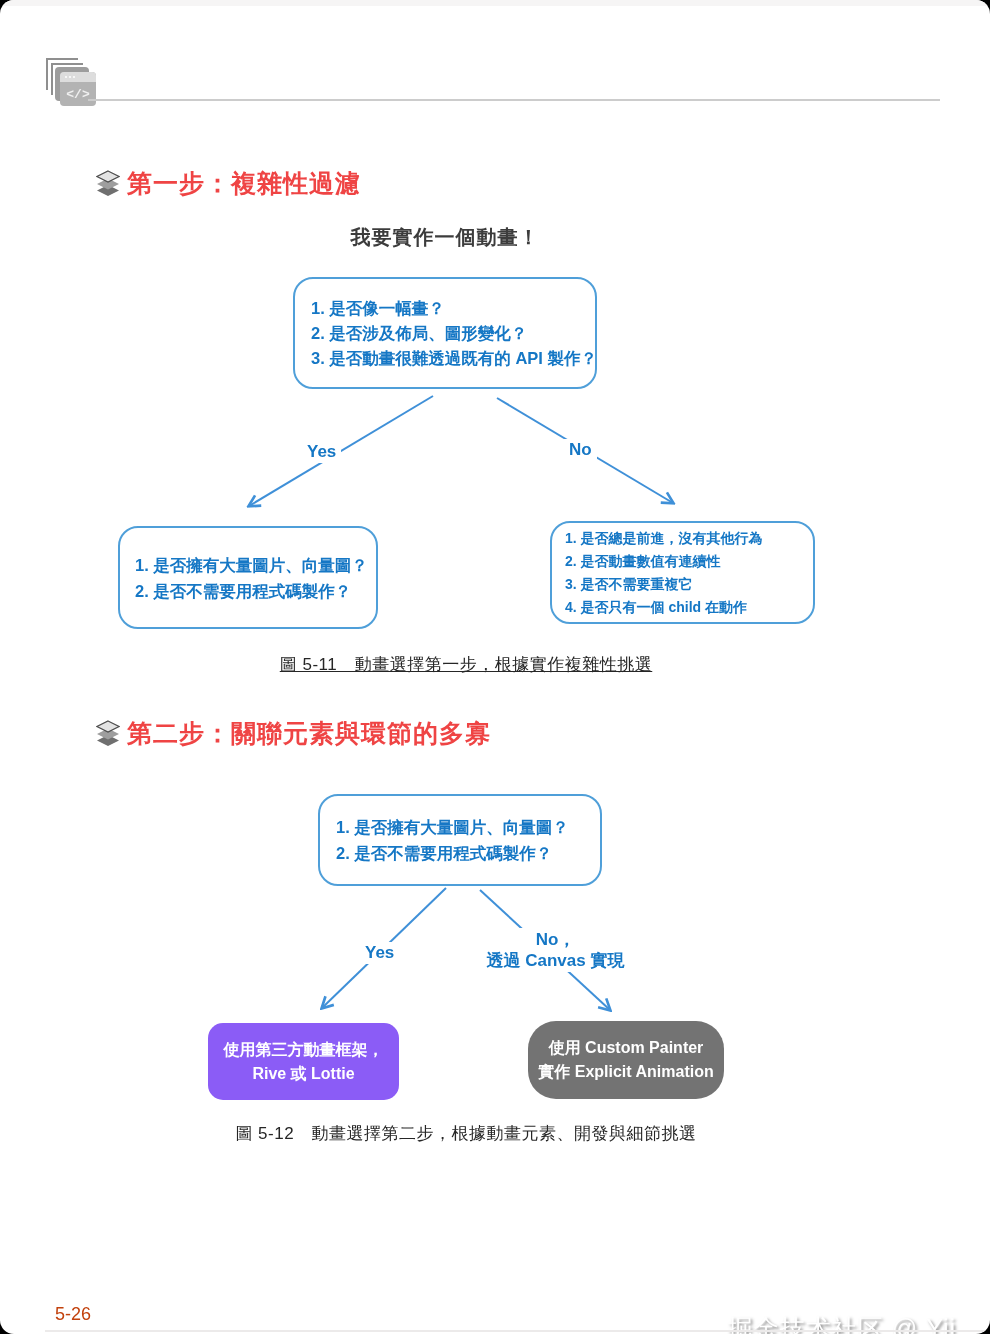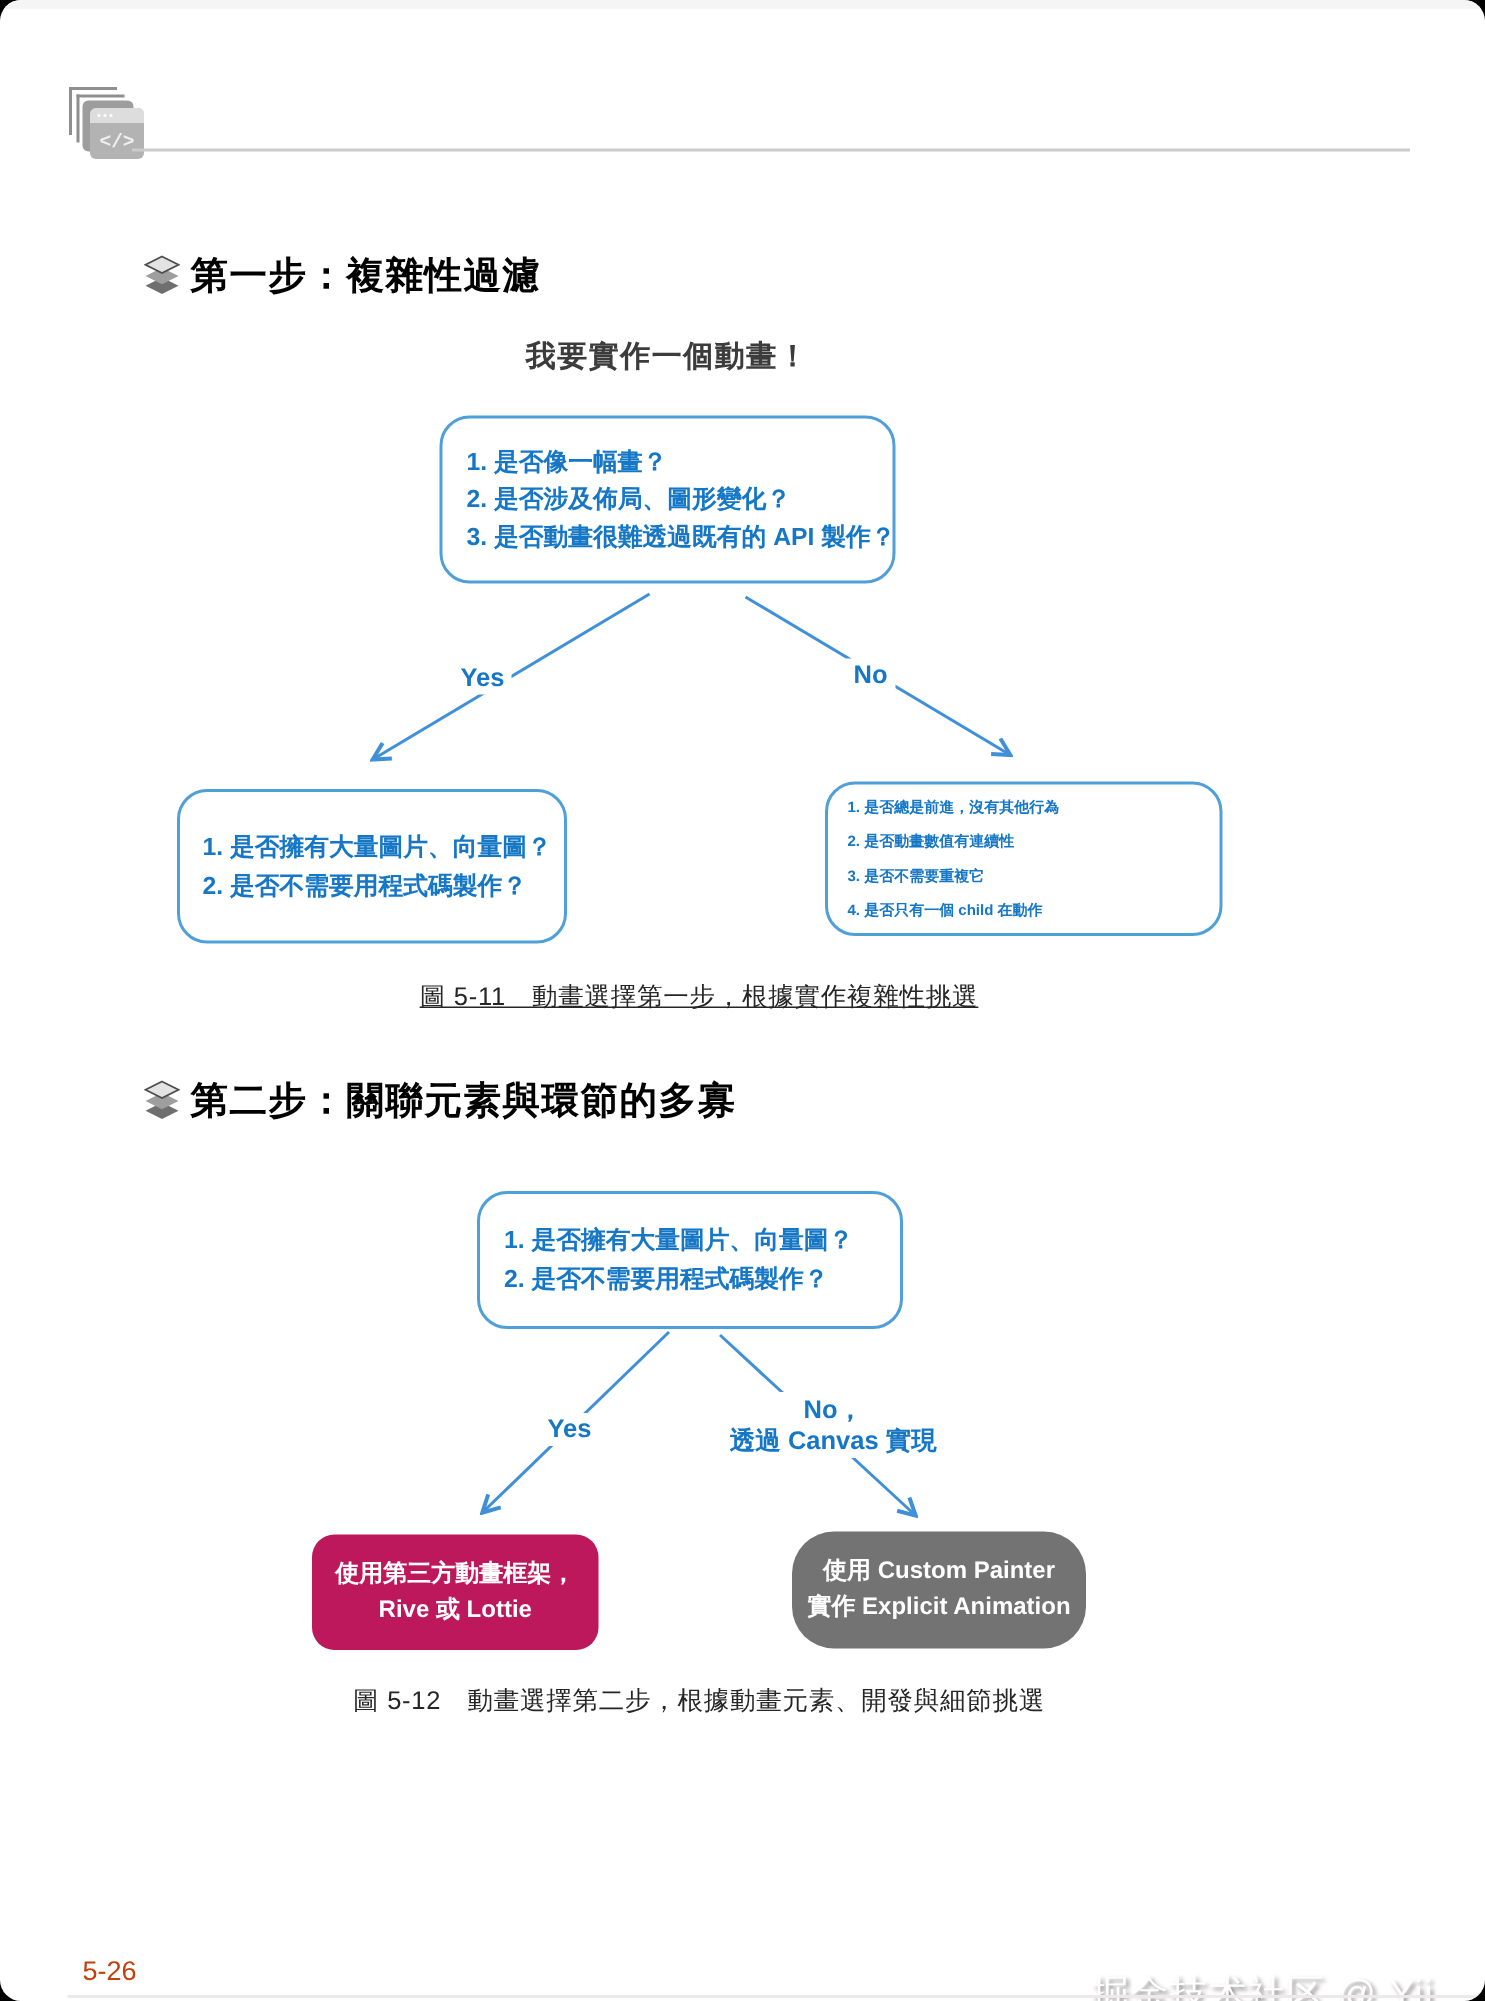--- a/index.html
+++ b/index.html
@@ -27,54 +27,54 @@
     display:flex;align-items:center;justify-content:center;}
   .header-title{left:100px;top:76px;font-size:17.5px;line-height:24px;white-space:nowrap;}
   .header-title .brand{font-weight:700;color:#3a3a3a;}
   .header-title .subtitle{font-weight:400;color:#8e8e8e;}
   .header-rule{left:88px;top:99px;width:852px;height:2px;background:#cccccc;}
 
   
   .h-icon{width:24px;height:27px;}
   .h1-icon{left:96px;top:170px;}
   .h2-icon{left:96px;top:720px;}
-  .section-title{font-size:25px;font-weight:700;color:#000000;white-space:nowrap;letter-spacing:1px;}
+  .section-title{font-size:25px;font-weight:700;color:#ef4444;white-space:nowrap;letter-spacing:1px;}
   .h1-text{left:127px;top:167px;}
   .h2-text{left:127px;top:717px;}
 
   .prompt{left:293px;top:224px;width:304px;text-align:center;font-size:20px;font-weight:700;color:#3c3c3c;letter-spacing:1px;}
 
   
   .flow-box{border:2px solid #4f9fd9;border-radius:20px;background:#fff;
     display:flex;flex-direction:column;justify-content:center;box-sizing:border-box;}
   .flow-box .line{color:#1577c5;font-weight:700;white-space:nowrap;}
   .q1-box{left:293px;top:277px;width:304px;height:112px;padding-left:16px;}
   .q1-box .line{font-size:16.5px;line-height:25px;}
   .yes1-box{left:118px;top:526px;width:260px;height:103px;padding-left:15px;}
   .yes1-box .line{font-size:16.5px;line-height:26px;}
   .no1-box{left:550px;top:521px;width:265px;height:103px;padding-left:13px;}
-  .no1-box .line{font-size:10px;line-height:23px;}
+  .no1-box .line{font-size:14px;line-height:23px;}
   .q2-box{left:318px;top:794px;width:284px;height:92px;padding-left:16px;}
   .q2-box .line{font-size:16.5px;line-height:26px;}
 
   svg.arrows{position:absolute;left:0;overflow:visible;}
   .arrow-label{position:absolute;background:#fff;color:#1577c5;font-weight:700;font-size:17px;
     padding:1px 5px;white-space:nowrap;text-align:center;}
   .yes1-label{left:302px;top:441px;}
   .no1-label{left:564px;top:439px;}
   .yes2-label{left:360px;top:942px;}
   .no2-label{left:468px;top:928px;width:165px;line-height:21px;}
 
   .caption{left:0;top:0;width:932px;text-align:center;font-size:17px;color:#262626;letter-spacing:0.5px;white-space:nowrap;}
   .caption-1{top:653px;text-decoration:underline;}
   .caption-2{top:1122px;}
 
   .result-box{border-radius:15px;display:flex;flex-direction:column;justify-content:center;
     text-align:center;color:#fff;font-weight:700;font-size:16px;line-height:24px;box-sizing:border-box;}
-  .green-box{left:208px;top:1023px;width:191px;height:77px;background:#be185d;}
+  .green-box{left:208px;top:1023px;width:191px;height:77px;background:#8b5cf6;}
   .red-box{left:528px;top:1021px;width:196px;height:78px;background:#737373;border-radius:28px;}
 
   .page-number{left:55px;top:1304px;font-size:18px;color:#c2410c;}
   .watermark{right:34px;top:1268px;font-size:25px;color:#ffffff;letter-spacing:1px;white-space:nowrap;
     text-shadow:2px 2px 3px rgba(40,40,40,0.55);margin-top:44px;}
 </style>
 </head>
 <body>
 
 <div class="page">

